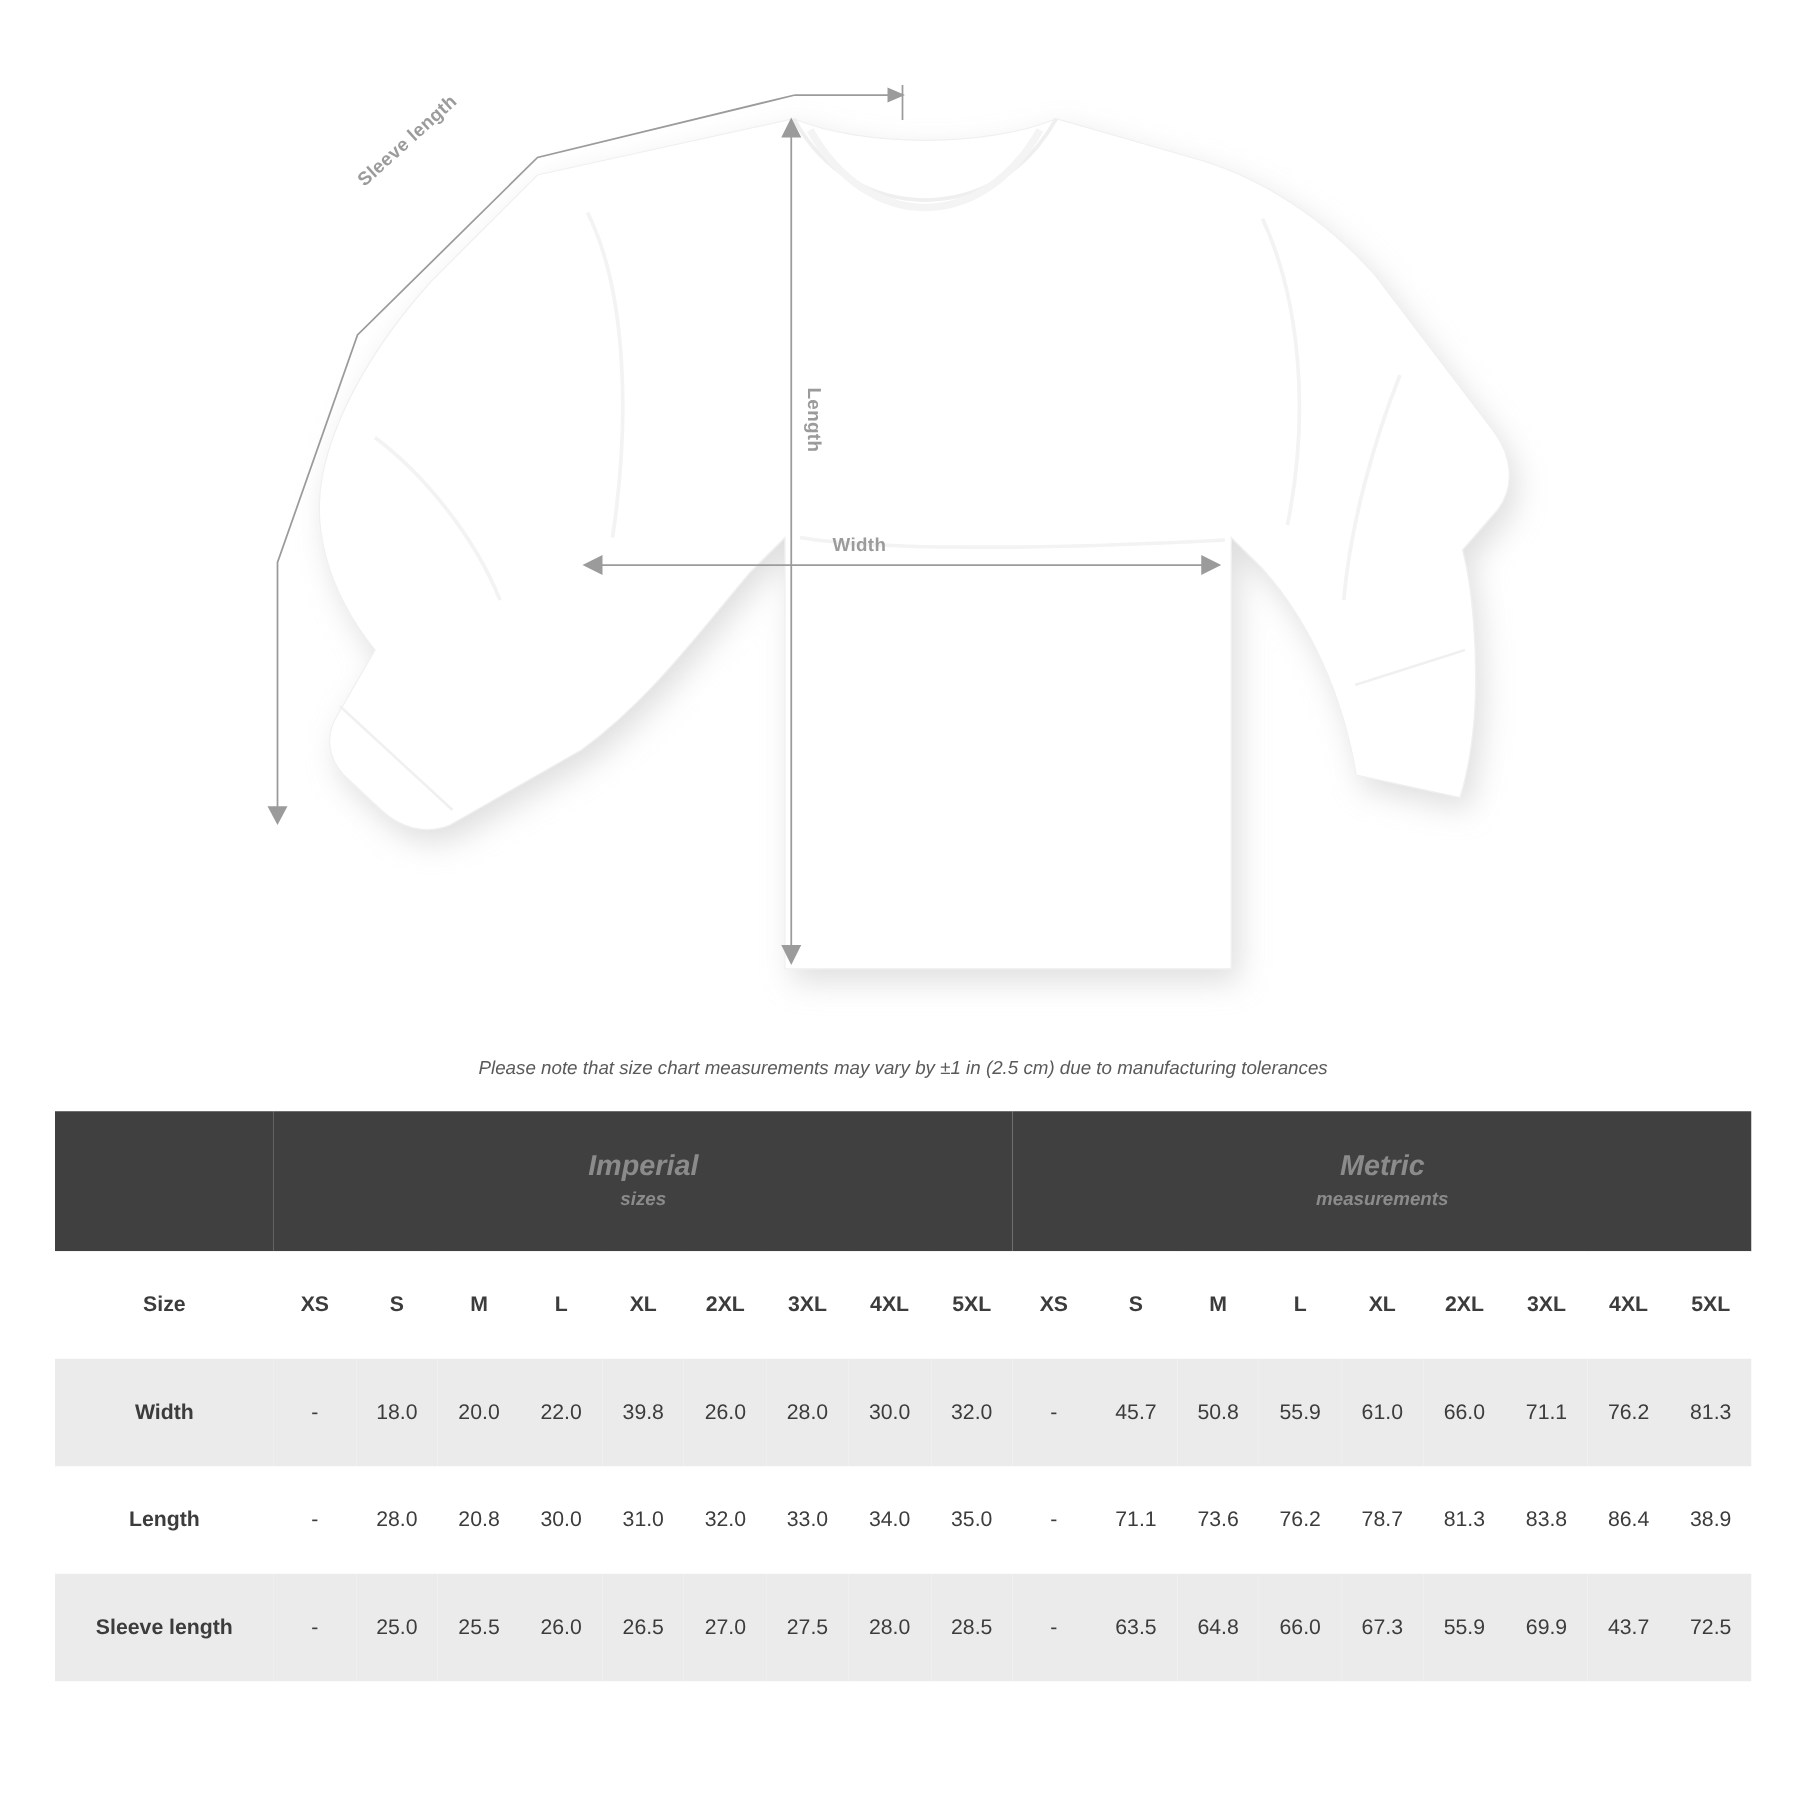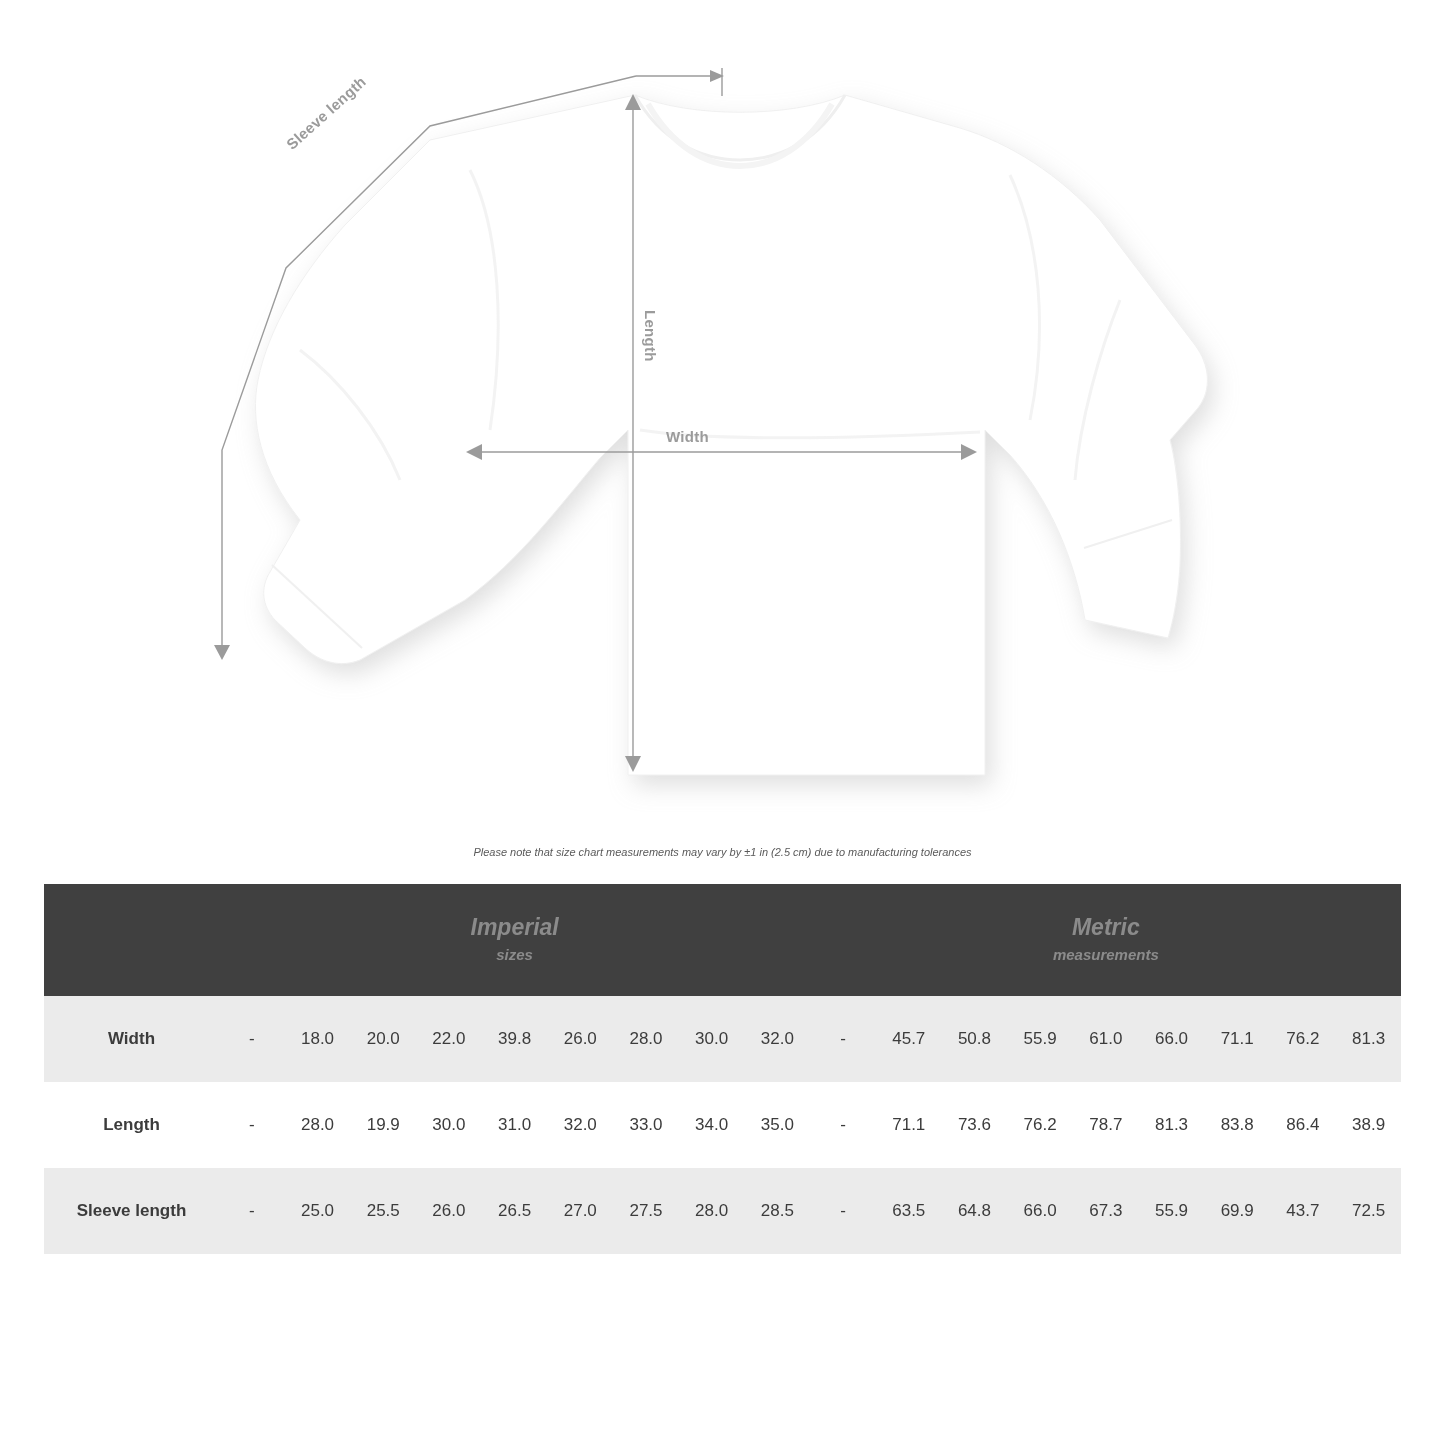--- a/index.html
+++ b/index.html
@@ -60,21 +60,21 @@
     text-align: center;
     margin-top: 16px;
   }
   .chart-title {
     font-size: 27px;
     font-weight: bold;
     color: #3c3c3c;
     margin: 0 0 14px 0;
   }
   .chart-note {
-    font-size: 11px;
+    font-size: 15px;
     font-style: italic;
     color: #5a5a5a;
     margin: 0;
   }
 
   
   .table-wrap {
     margin: 26px 44px 0 44px;
   }
   table.size-table {
@@ -255,20 +255,41 @@
           <th colspan="1"></th>
           <th colspan="9">
             <div class="unit-name">Imperial</div>
             <div class="unit-sub">sizes</div>
           </th>
           <th colspan="9">
             <div class="unit-name">Metric</div>
             <div class="unit-sub">measurements</div>
           </th>
         </tr>
+        <tr class="head-row">
+          <th class="rowhead">Size</th>
+          <th>XS</th>
+          <th>S</th>
+          <th>M</th>
+          <th>L</th>
+          <th>XL</th>
+          <th>2XL</th>
+          <th>3XL</th>
+          <th>4XL</th>
+          <th>5XL</th>
+          <th>XS</th>
+          <th>S</th>
+          <th>M</th>
+          <th>L</th>
+          <th>XL</th>
+          <th>2XL</th>
+          <th>3XL</th>
+          <th>4XL</th>
+          <th>5XL</th>
+        </tr>
       </thead>
       <tbody>
 
         <tr class="data-row alt">
           <td class="rowhead">Width</td>
           <td>-</td>
           <td>18.0</td>
           <td>20.0</td>
           <td>22.0</td>
           <td>39.8</td>
@@ -284,21 +305,21 @@
           <td>66.0</td>
           <td>71.1</td>
           <td>76.2</td>
           <td>81.3</td>
         </tr>
 
         <tr class="data-row">
           <td class="rowhead">Length</td>
           <td>-</td>
           <td>28.0</td>
-          <td>19.9</td>
+          <td>20.8</td>
           <td>30.0</td>
           <td>31.0</td>
           <td>32.0</td>
           <td>33.0</td>
           <td>34.0</td>
           <td>35.0</td>
           <td>-</td>
           <td>71.1</td>
           <td>73.6</td>
           <td>76.2</td>

